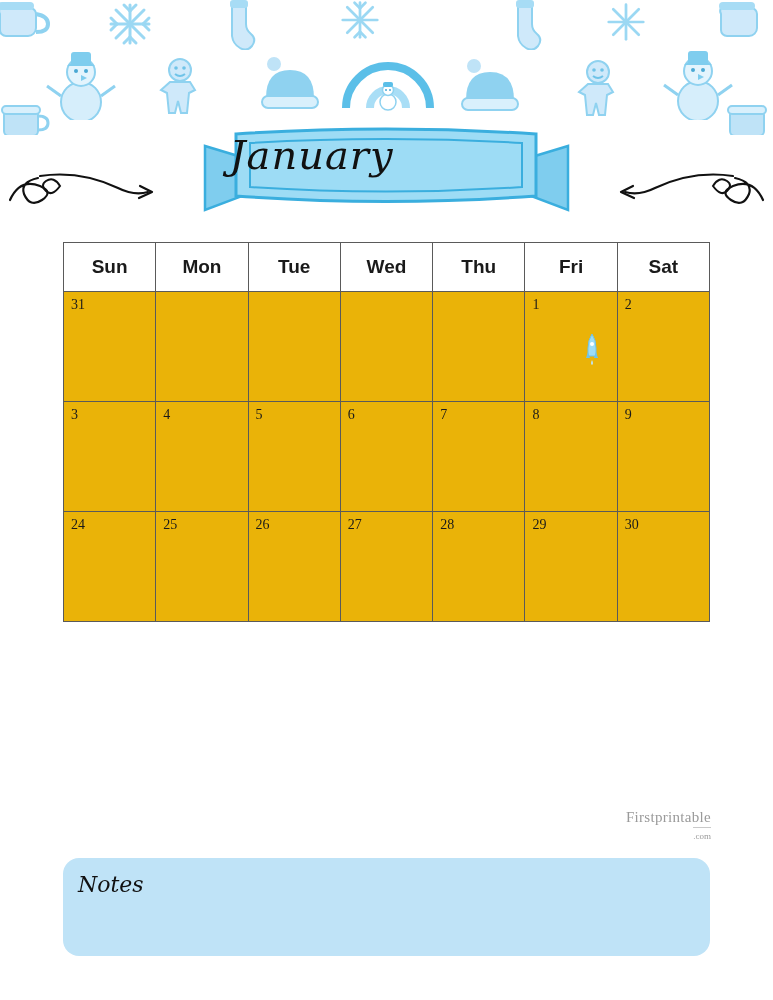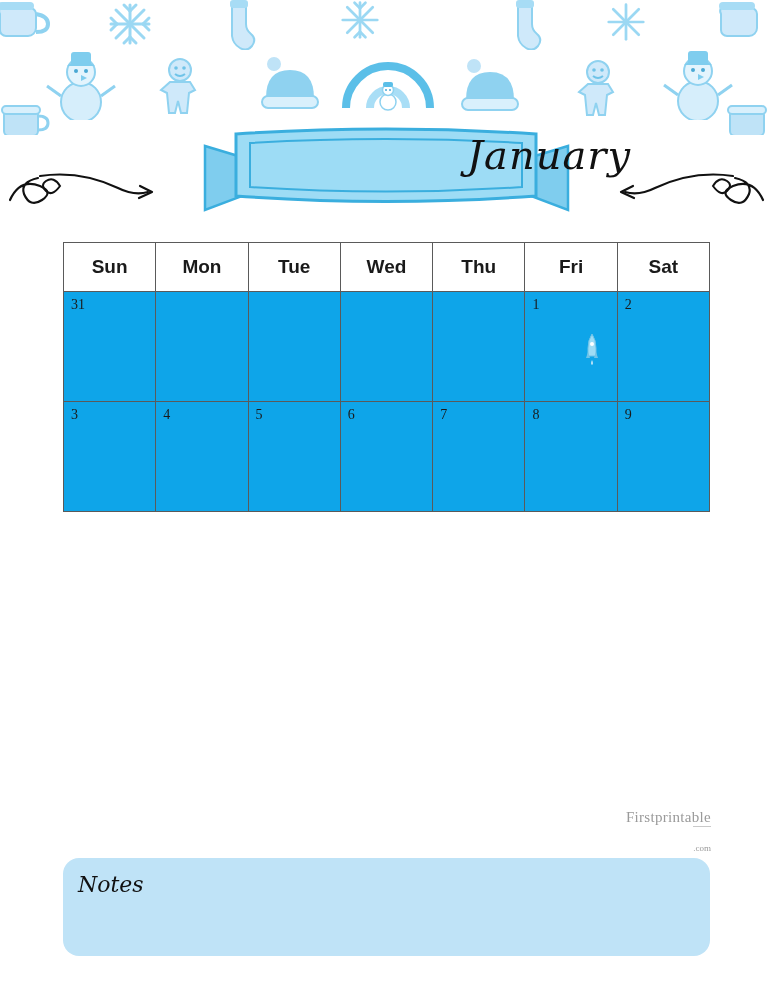--- a/index.html
+++ b/index.html
@@ -30,24 +30,24 @@
   
   .banner-wrap {
     position: absolute;
     left: 0;
     top: 118px;
     width: 773px;
     height: 110px;
   }
   .banner-title {
     position: absolute;
-    left: 8px;
+    left: 0;
     top: 132px;
     width: 623px;
-    text-align: right;
+    text-align: center;
     font-family: "DejaVu Serif", serif;
     font-style: italic;
     font-size: 40px;
     color: #111111;
     letter-spacing: 1px;
     z-index: 5;
     pointer-events: none;
   }
 
   
@@ -75,21 +75,21 @@
     font-weight: bold;
     color: #1a1a1a;
     text-align: center;
     background: #ffffff;
     margin-top: 11px;
   }
   .calendar td {
     height: 107px;
     border: 1px solid #5a5a5a;
     vertical-align: top;
-    background: #0ea5e9;
+    background: #eab308;
     position: relative;
   }
   .daynum {
     position: absolute;
     left: 7px;
     top: 5px;
     font-family: "Liberation Serif", serif;
     font-size: 14px;
     color: #1a1a1a;
   }
@@ -112,21 +112,21 @@
     font-size: 15px;
     color: #9a9a9a;
     letter-spacing: .3px;
     text-align: right;
   }
   .watermark .wm-sub {
     font-family: "Liberation Serif", serif;
     font-size: 9px;
     color: #9a9a9a;
     border-top: 1px solid #c9c9c9;
-    padding-top: 17px;
+    padding-top: 4px;
     display: inline-block;
   }
 
   
   .notes {
     position: absolute;
     left: 63px;
     top: 858px;
     width: 647px;
     height: 98px;
@@ -413,20 +413,43 @@
       <td>
           <span class="daynum">8</span>
         </td>
       <td>
           <span class="daynum">9</span>
         </td>
     </tr>
 
 
 
+    <tr>
+      <td>
+          <span class="daynum">24</span>
+        </td>
+      <td>
+          <span class="daynum">25</span>
+        </td>
+      <td>
+          <span class="daynum">26</span>
+        </td>
+      <td>
+          <span class="daynum">27</span>
+        </td>
+      <td>
+          <span class="daynum">28</span>
+        </td>
+      <td>
+          <span class="daynum">29</span>
+        </td>
+      <td>
+          <span class="daynum">30</span>
+        </td>
+    </tr>
   </tbody>
 </table>
 
 <div class="watermark">
   <div class="wm-main">Firstprintable</div>
   <div class="wm-sub">.com</div>
 </div>
 
 <div class="notes">
   <span class="notes-label">Notes</span>

